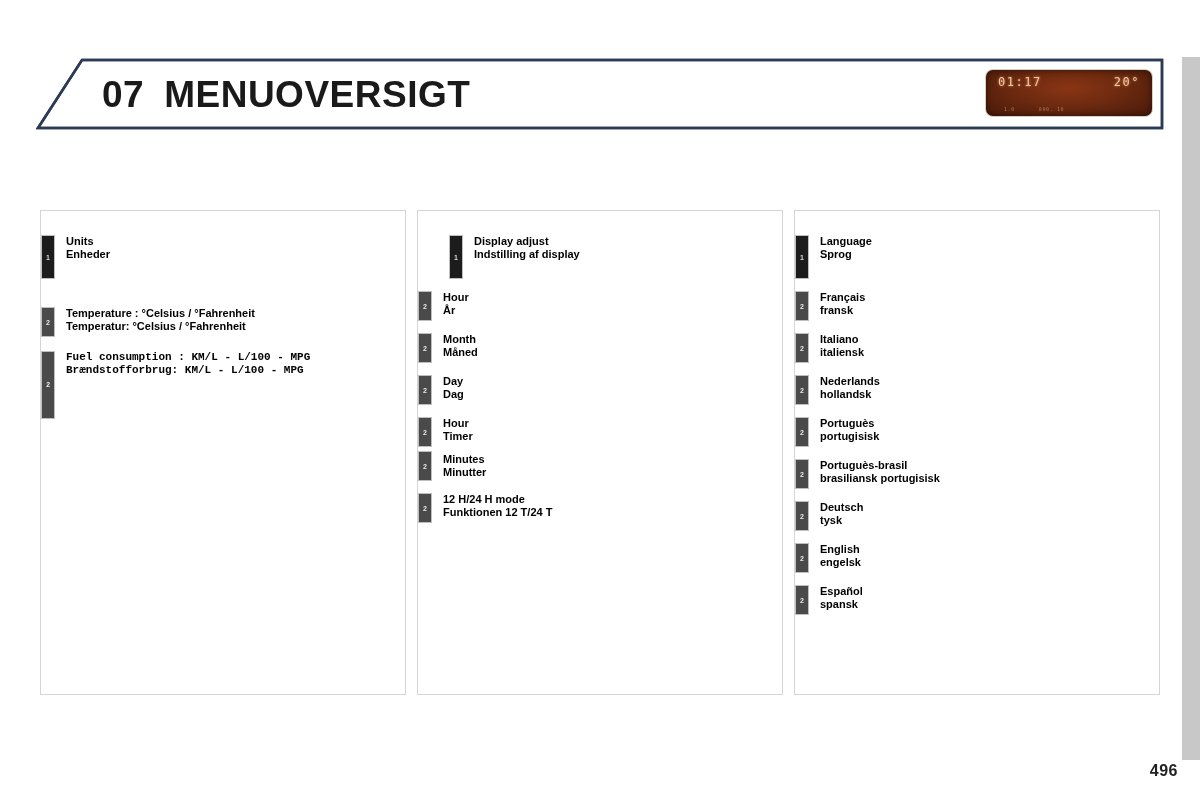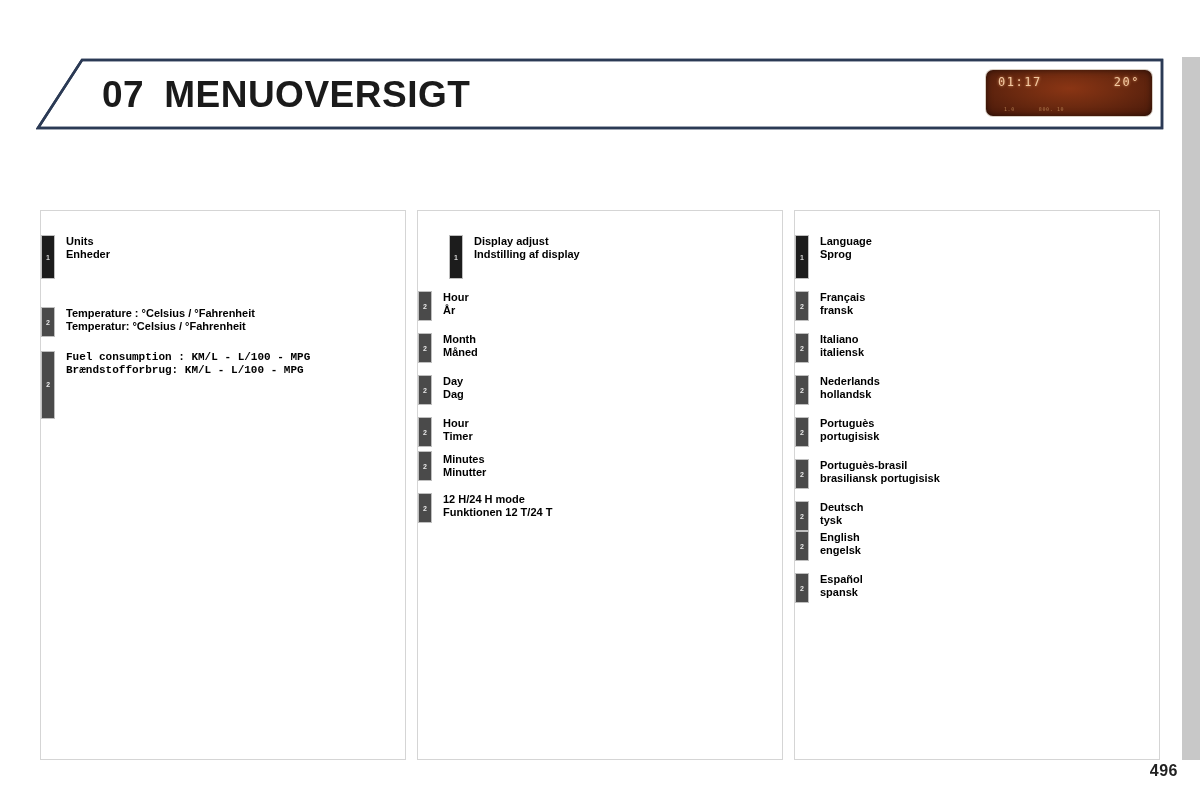--- a/index.html
+++ b/index.html
@@ -110,21 +110,21 @@
     letter-spacing: 0.6px;
     color: #b07a4e;
   }
 
   
   .panels {
     position: absolute;
     left: 40px;
     top: 210px;
     width: 1120px;
-    height: 550px;
+    height: 485px;
     display: flex;
     gap: 11px;
   }
   .panel {
     flex: 1;
     background: #ffffff;
     border: 1px solid #d5d5d5;
     box-sizing: border-box;
     position: relative;
     padding: 24px 0 0 0;
@@ -322,21 +322,21 @@
           <span class="line-da">brasiliansk portugisisk</span>
         </div>
       </div>
       <div class="menu-item" style="margin-top: 12px;">
         <div class="level-bar" style="height: 30px;">2</div>
         <div class="item-text">
           <span class="line-en">Deutsch</span>
           <span class="line-da">tysk</span>
         </div>
       </div>
-      <div class="menu-item" style="margin-top: 0;">
+      <div class="menu-item" style="margin-top: 12px;">
         <div class="level-bar" style="height: 30px;">2</div>
         <div class="item-text">
           <span class="line-en">English</span>
           <span class="line-da">engelsk</span>
         </div>
       </div>
       <div class="menu-item" style="margin-top: 12px;">
         <div class="level-bar" style="height: 30px;">2</div>
         <div class="item-text">
           <span class="line-en">Español</span>

